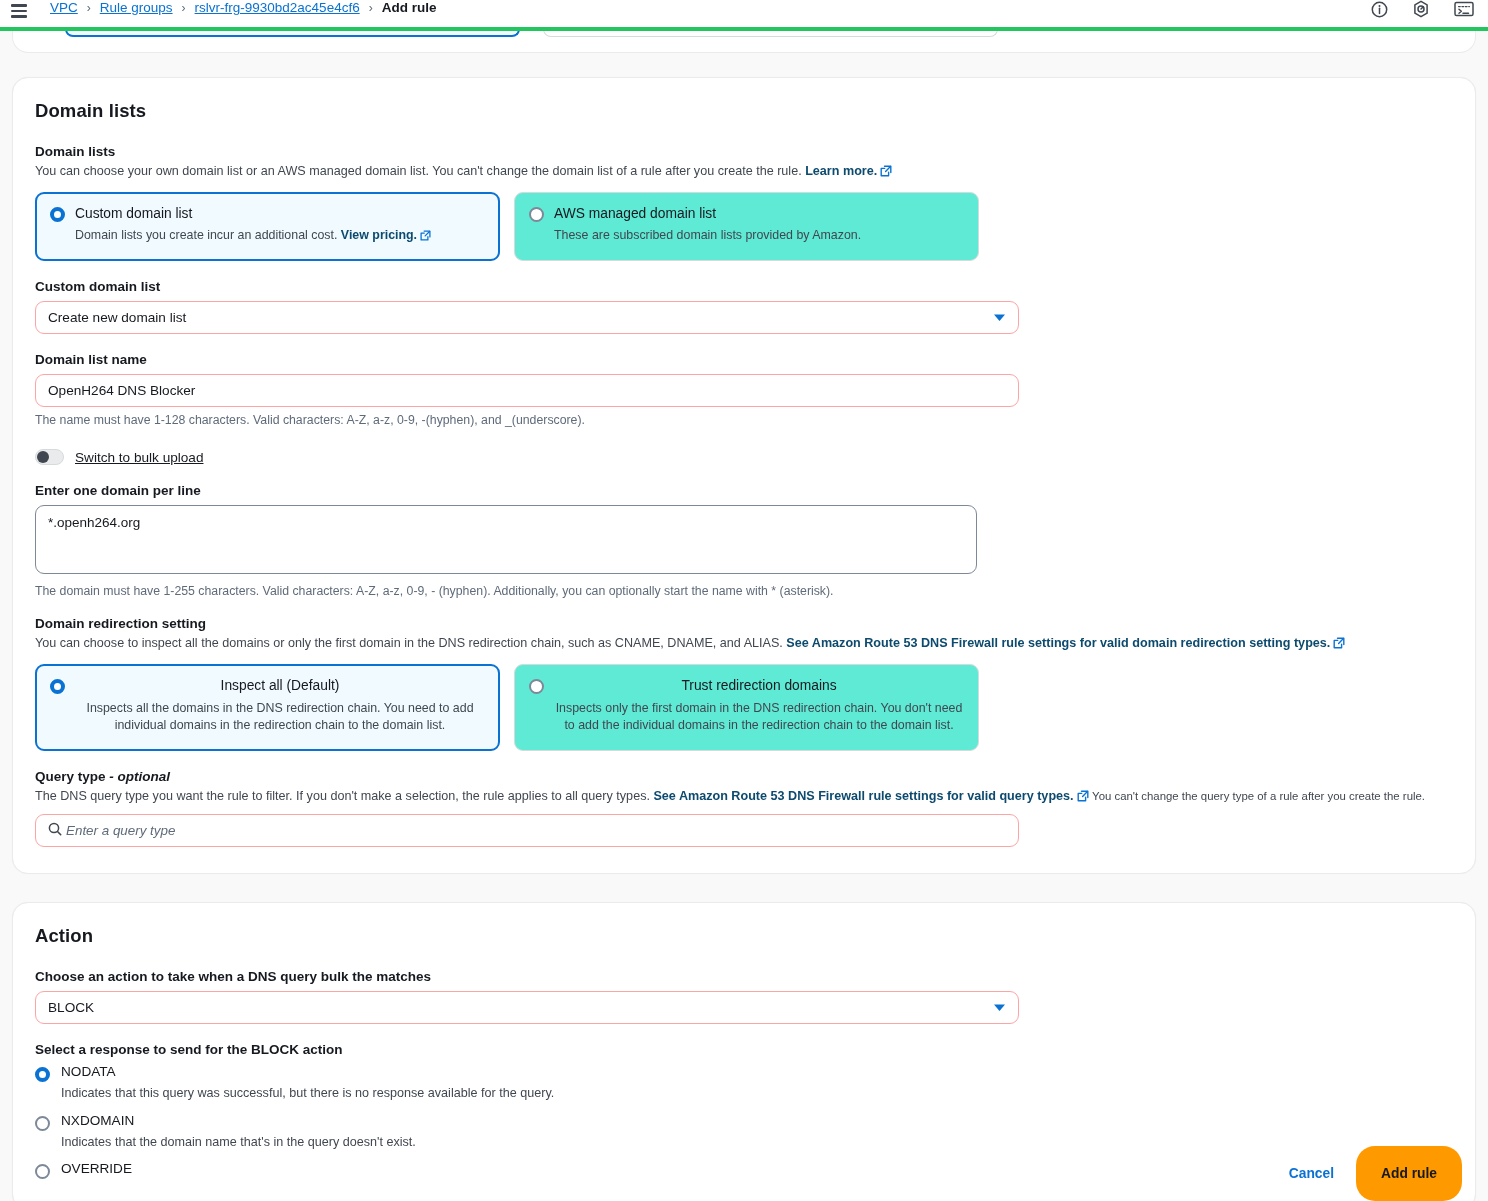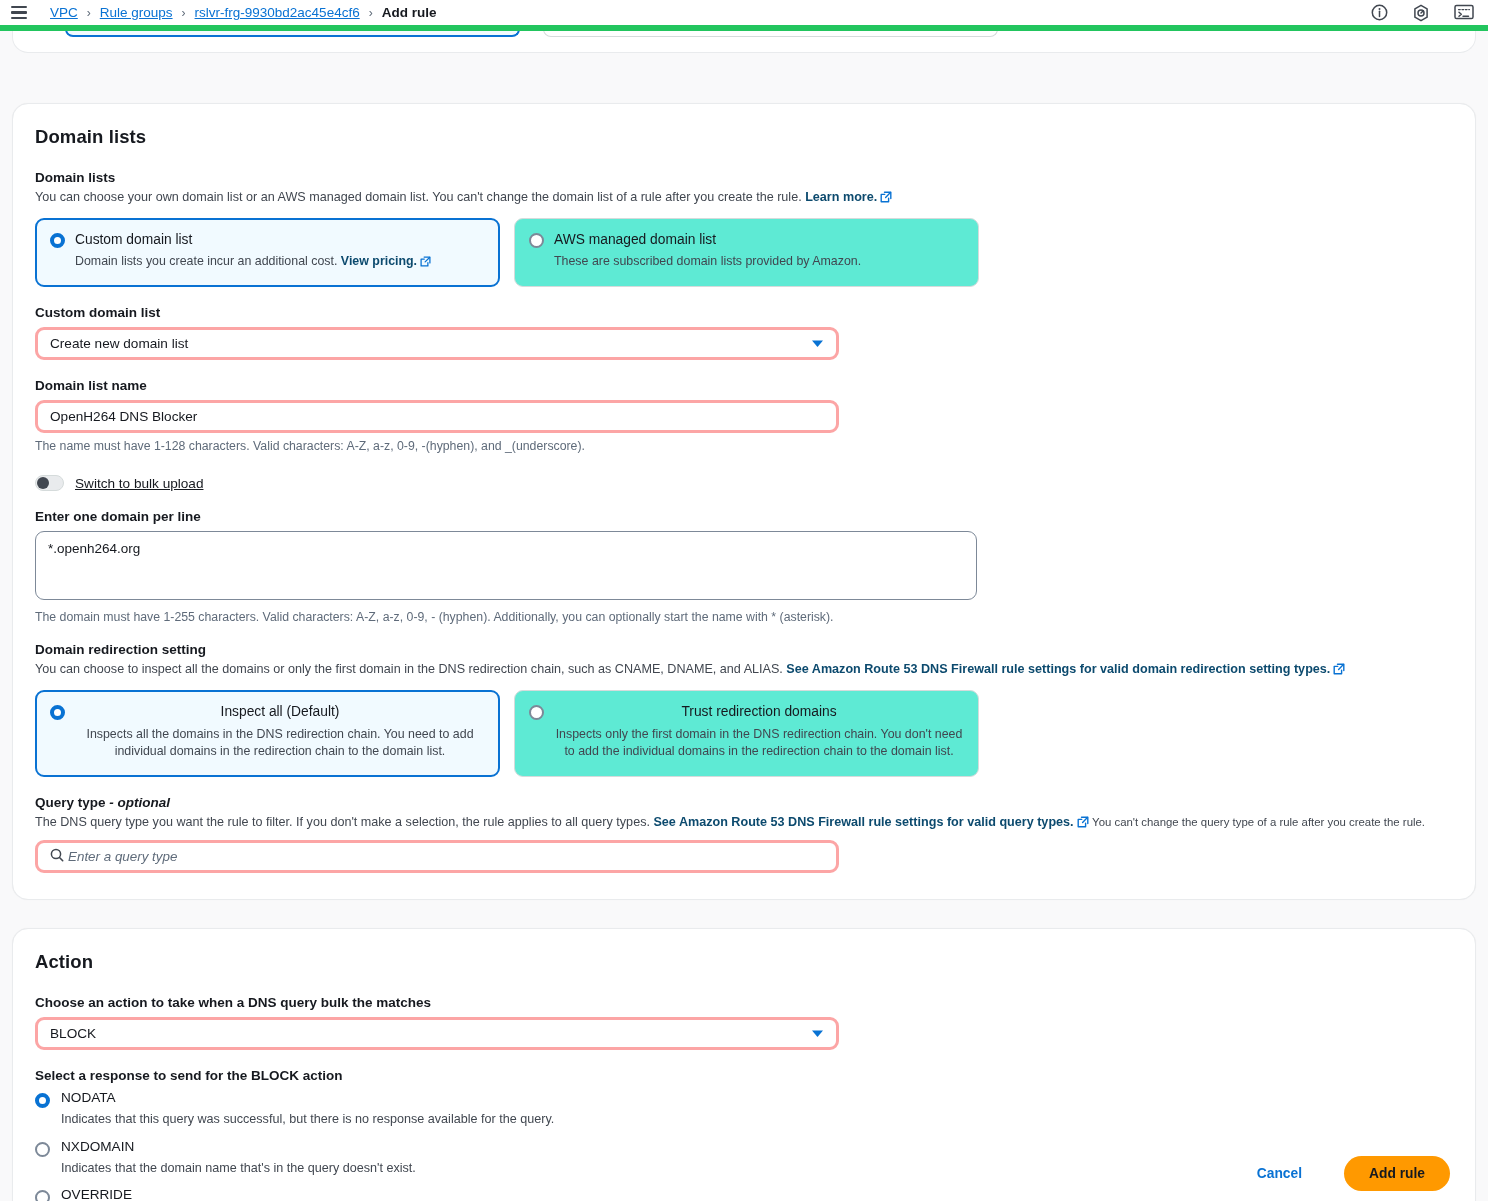--- a/index.html
+++ b/index.html
@@ -7,22 +7,22 @@
     width: 1488px; height: 1201px;
     background: #f9f9fa;
     font-family: "Liberation Sans", sans-serif;
     color: #16191f;
     overflow: hidden;
   }
 
   
   .topbar {
     height: 31px; background: #ffffff;
-    border-bottom: 6px solid #22c55e;
-    display: flex; align-items: center;
+    border-bottom: 4px solid #22c55e;
+    display: flex; align-items: flex-start;
     padding: 0 14px 0 8px;
     position: relative; z-index: 5;
   }
   .hamburger { width: 22px; height: 22px; display:flex; flex-direction:column;
     justify-content:center; gap:3px; cursor:pointer; padding: 0 3px; }
   .hamburger i { display:block; height:2.5px; background:#414750; border-radius:1px; }
   .crumbs { display:flex; align-items:center; margin-left: 20px; font-size: 13.5px; }
   .crumbs a { color:#0972d3; text-decoration: underline; cursor:pointer; }
   .crumbs .cur { color:#16191f; font-weight:700; }
   .sep { color:#5f6b7a; margin: 0 9px; font-size: 12px; }
@@ -40,21 +40,21 @@
   
   .card-clipped {
     margin: 0 12px; height: 22px; overflow:hidden;
     border:1px solid #e9ebed; border-top:none; border-radius: 0 0 16px 16px;
     background:#fff; position:relative;
   }
   .clip-tile { position:absolute; top:-8px; height: 14px; border-radius: 0 0 8px 8px; }
   .clip-tile.sel { left: 52px; width: 455px; border:2px solid #0972d3; border-top:none; background:#f1faff; }
   .clip-tile.un  { left: 530px; width: 455px; border:1px solid #d5dbdb; border-top:none; background:#fff; }
 
-  .card-main { margin-top: 50px; padding: 22px 22px 26px 22px; }
+  .card-main { margin-top: 24px; padding: 22px 22px 26px 22px; }
   .card-action { margin-top: 28px; padding: 22px 22px 30px 22px; }
 
   h2 { font-size: 18.5px; font-weight: 700; letter-spacing:.1px; }
   .lbl { font-size: 13.5px; font-weight: 700; margin-top: 18px; }
   .opt { font-style: italic; font-weight: 700; }
   .desc { font-size: 12.6px; color:#414750; margin-top: 3px; line-height: 1.45; }
   .desc a, .inline-link { color:#0c4a6e; text-decoration: none; cursor:pointer; font-weight:700; }
   .hint { font-size: 12.3px; color:#5f6b7a; margin-top: 6px; }
   .small-note { font-size: 11.4px; color:#414750; }
 
@@ -72,21 +72,21 @@
   .tile .sub { font-size: 12.4px; color:#414750; margin-top: 5px; line-height: 1.42; }
   .tiles.redir .tile { padding-bottom: 14px; text-align: center; }
 
   
   .radio { width:15px; height:15px; border-radius:50%; border:2px solid #7d8998;
            background:#fff; flex:0 0 auto; margin-top: 2px; position:relative; }
   .radio.on { border:4px solid #0972d3; background:#fff; }
 
   
   .select, .input, .search {
-    width: 804px; height: 33px; border:3px solid #fca5a5; border-radius: 9px;
+    width: 984px; height: 33px; border:1px solid #fca5a5; border-radius: 9px;
     background:#fff; margin-top: 7px; display:flex; align-items:center;
     padding: 1px 12px; font-size: 13.6px; color:#16191f; cursor: pointer;
   }
   .input { cursor: text; }
   .select .caret { margin-left:auto; }
   .search { cursor:text; gap: 4px; }
   .search .ph { color:#5f6b7a; font-style: italic; font-size: 13.4px; }
 
   textarea.domains {
     width: 942px; height: 69px; margin-top: 7px; resize: none;
@@ -105,23 +105,23 @@
 
   
   .rlist { margin-top: 8px; }
   .ritem { display:flex; gap: 11px; align-items:flex-start; margin-bottom: 11px; cursor:pointer; }
   .ritem:last-child { margin-bottom:0; }
   .ritem .rname { font-size: 13.6px; line-height: 1.1; }
   .ritem .rdesc { font-size: 12.6px; color:#414750; margin-top: 5px; line-height:1.4; }
 
   
   .footer {
-    position:absolute; left:0; right:16px; bottom:0; height: 55px;
-    display:flex; align-items:center; justify-content:flex-end;
-    gap: 32px; padding-right: 22px;
+    position:absolute; left:0; right:4px; bottom:0; height: 55px;
+    display:flex; justify-content:flex-end;
+    gap: 12px; padding-right: 22px;
   }
   .btn-cancel { color:#0972d3; font-size:13.8px; font-weight:700; cursor:pointer;
                 background:none; border:none; padding: 7px 10px; font-family:inherit; }
   .btn-primary { background:#ff9900; color:#16191f; font-size:13.8px; font-weight:700;
                  border:none; border-radius: 19px; padding: 10px 25px; cursor:pointer;
                  font-family:inherit; }
 </style>
 </head>
 <body>
 

